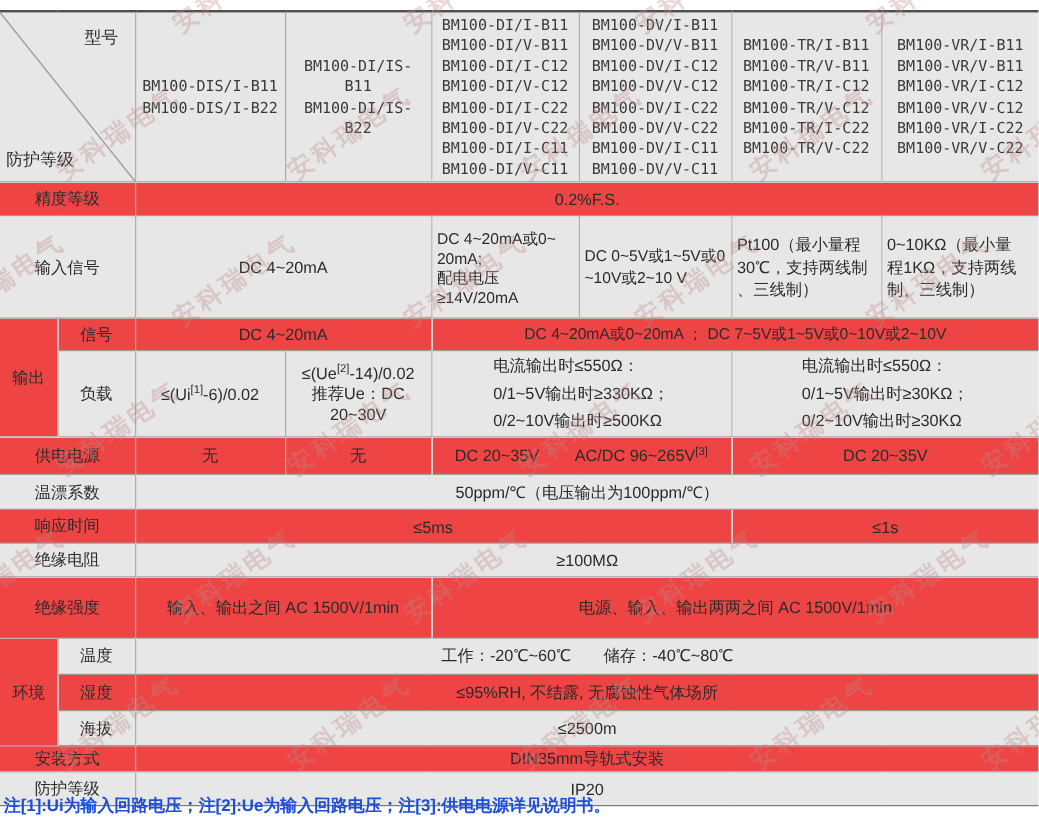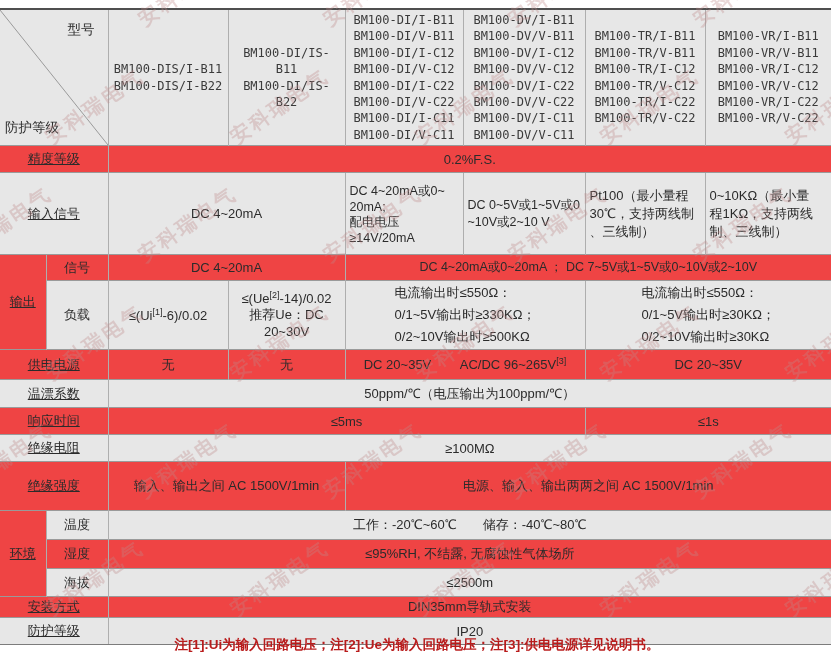--- a/index.html
+++ b/index.html
@@ -19,40 +19,40 @@
     border-top:1px solid #9a9a9a;
     border-left:1px solid #aeaeae;
     padding:1px 4px;
     font-size:13px;
     text-align:center;
     vertical-align:middle;
     overflow:hidden;
   }
   tr.hdr td{border-top:2px solid #4f4f4f;}
   tr.last td{border-bottom:1.5px solid #7c7c7c;text-align:center;}
-  td.edge{border-left:none;text-decoration:underline;}
+  td.edge{border-left:none;}
   td.gray{background:#e7e7e7;}
   td.white{background:#ef4444;text-align:center;}
   .pre{white-space:pre-line;text-align:center;}
   .mono{font-family:"DejaVu Sans Mono","Liberation Mono",monospace;font-size:12px;line-height:16.4px;color:#3a3a3a;}
   .leftal{text-align:left;}
   .blk{display:inline-block;text-align:left;}
   td.small{font-size:12.5px;}
   sup.note{font-size:9px;vertical-align:super;line-height:0;}
   
   .corner{position:relative;padding:0;}
   .corner svg{position:absolute;left:0;top:0;}
   .corner .tr-lab{position:absolute;right:13px;top:11px;font-size:13.5px;}
   .corner .bl-lab{position:absolute;left:5px;bottom:8px;font-size:13.5px;}
   .load-lines{line-height:22px;}
   .pwr-split{display:flex;justify-content:space-around;align-items:center;}
   
   .footnote{
     position:absolute;left:3px;top:636px;width:828px;
-    font-size:13.5px;font-weight:700;color:#b91c1c;text-align:center;
+    font-size:13.5px;font-weight:700;color:#1d4ed8;text-align:left;
   }
   
   #watermark-layer{position:absolute;left:0;top:0;width:831px;height:661px;pointer-events:none;z-index:9;}
   .wm{
     position:absolute;
     font-size:20px;letter-spacing:3px;
     color:rgba(190,138,138,0.34);
     transform:rotate(-35deg);
     white-space:nowrap;
     font-weight:700;

